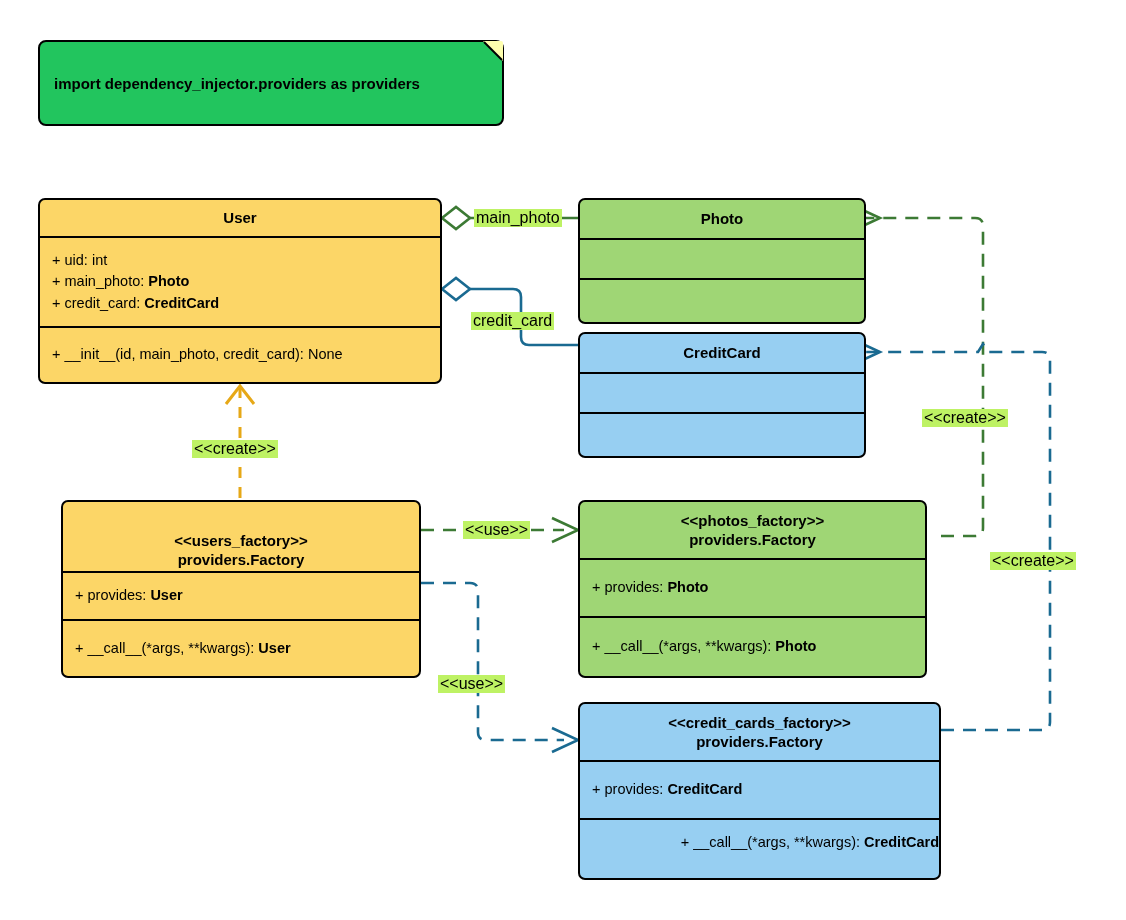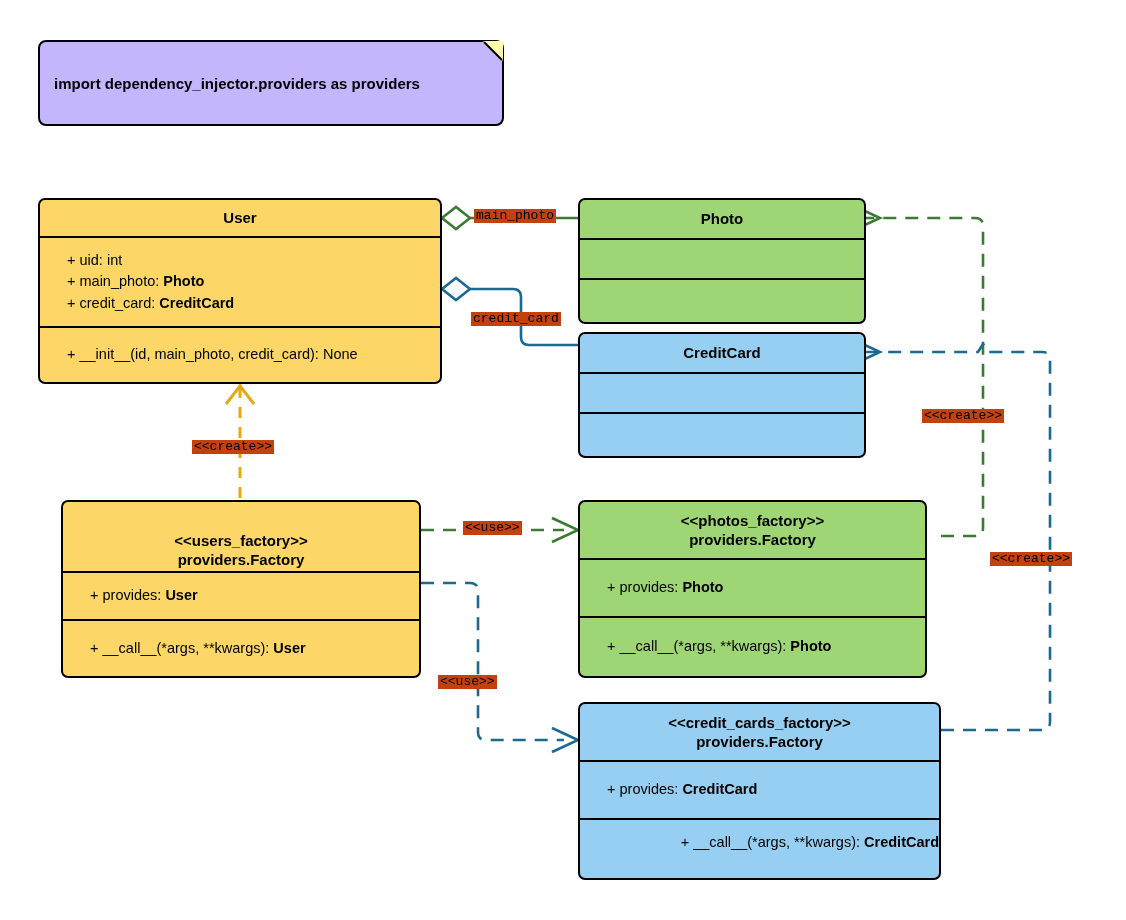--- a/index.html
+++ b/index.html
@@ -21,21 +21,21 @@
     top: 0;
     width: 1126px;
     height: 920px;
     pointer-events: none;
   }
 
   
   .note {
     position: absolute;
     box-sizing: border-box;
-    background: #c4b5fd;
+    background: #22c55e;
     border: 2px solid #000000;
     border-radius: 8px;
     display: flex;
     align-items: center;
   }
   .note-text {
     font-size: 15px;
     font-weight: bold;
     color: #000000;
     padding: 0 14px;
@@ -74,40 +74,39 @@
     font-weight: bold;
     font-size: 15px;
     color: #000000;
     line-height: 1.28;
   }
   .uml .title .stereotype { display: block; }
   .uml .title .cname { display: block; }
   .uml .member {
     font-size: 14.5px;
     color: #000000;
-    padding-left: 27px;
+    padding-left: 12px;
     line-height: 1.45;
     white-space: nowrap;
   }
   .uml .member b { font-weight: bold; }
 
   .fill-amber  { background: #fcd667; }
   .fill-green  { background: #9fd675; }
   .fill-blue   { background: #97cff2; }
 
   
   .edge-label {
     position: absolute;
-    font-size: 13px;
-    color: #000000;
-    background: #c2410c;
+    font-size: 16px;
+    color: #000000;
+    background: #bef264;
     white-space: nowrap;
     padding: 0 2px;
     line-height: 1.1;
-    font-family: Liberation Mono, monospace;
   }
 </style>
 </head>
 <body>
 
 <div id="canvas">
 
   <svg id="edges" viewBox="0 0 1126 920" width="1126" height="920" xmlns="http://www.w3.org/2000/svg">
 
      Photo : main_photo --&gt;

